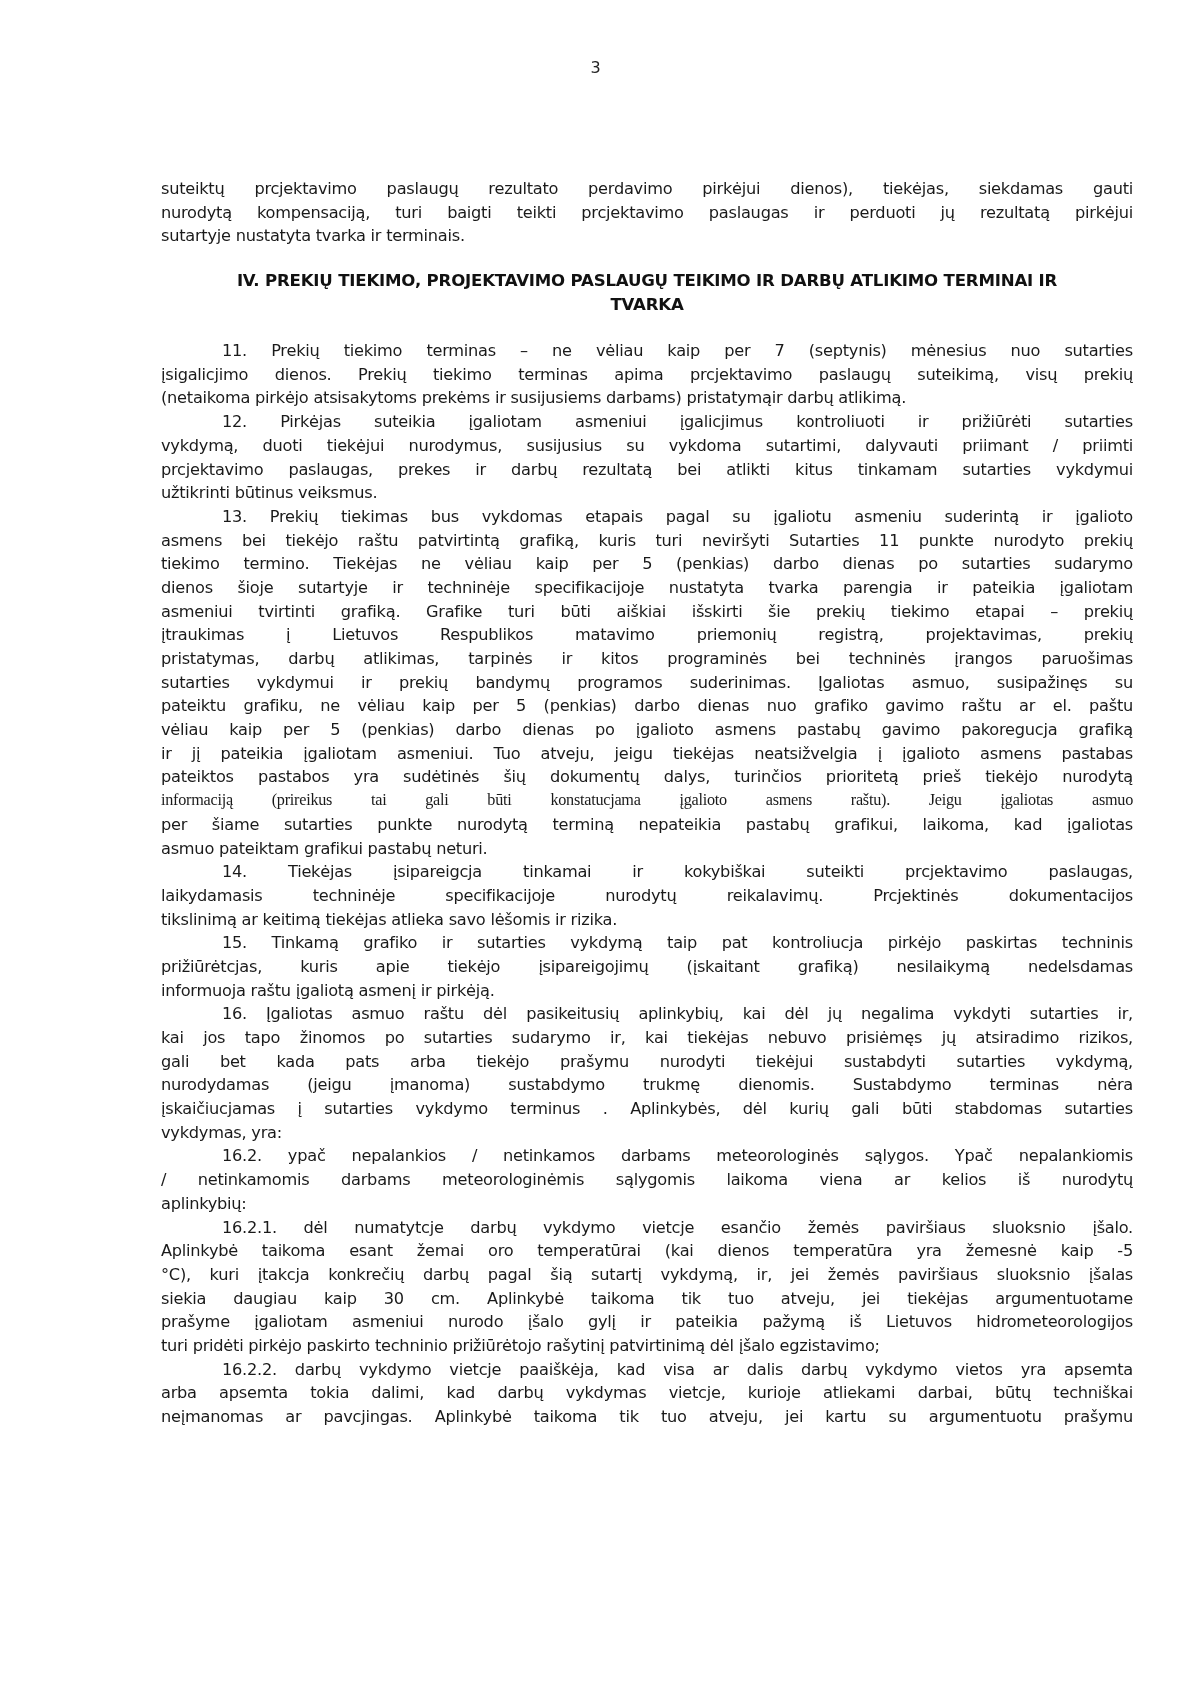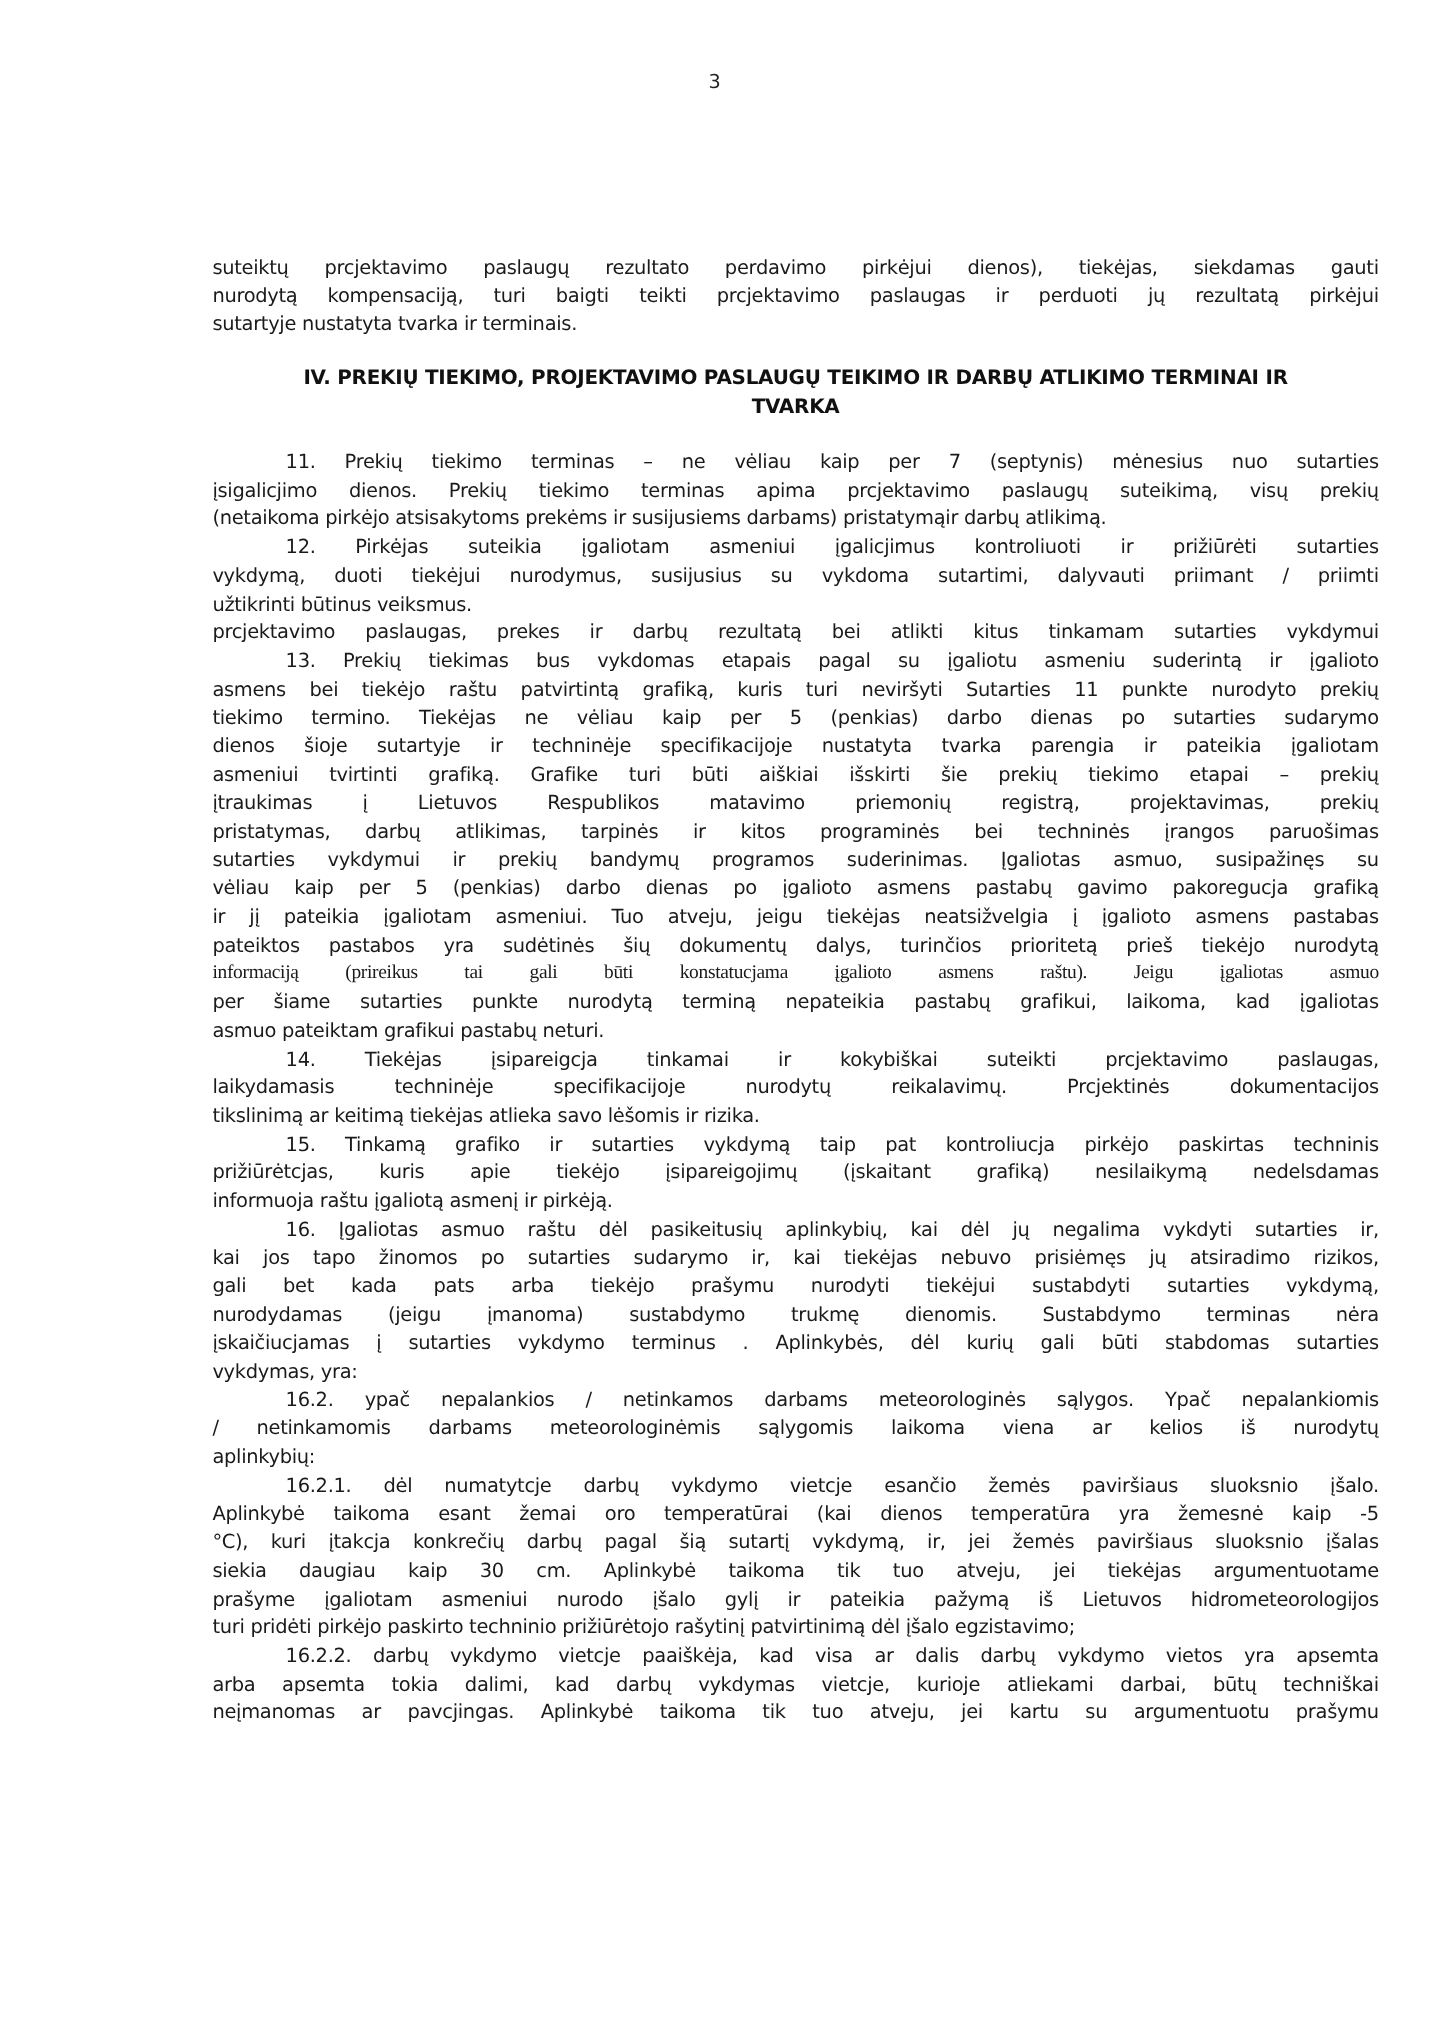--- a/index.html
+++ b/index.html
@@ -7,22 +7,22 @@
     .page {
       position: absolute; left: 0; top: 0; width: 1191px; height: 1684px;
       background: #ffffff; color: #1a1a1a;
       font-family: "DejaVu Sans", sans-serif;
     }
     .page-number {
       position: absolute; top: 58px; left: 0; width: 1191px; text-align: center;
       font-size: 16px; color: #222;
     }
     .content {
-      position: absolute; left: 177px; top: 177px; width: 972px;
-      font-size: 16.2px; line-height: 23.7px; letter-spacing: -0.25px; margin-top: 34px;
+      position: absolute; left: 161px; top: 177px; width: 972px;
+      font-size: 16.2px; line-height: 23.7px; letter-spacing: -0.25px;
     }
     .line {
       display: block; text-align: justify; text-align-last: justify;
       white-space: nowrap; overflow: visible; height: 23.7px;
     }
     .line.last { text-align-last: left; }
     .line.indent { padding-left: 61px; }
     .heading {
       font-weight: bold; text-align: center; font-size: 16.6px; line-height: 24px;
       margin-top: 21px; margin-bottom: 22px; letter-spacing: -0.2px; color: #111;
@@ -50,32 +50,33 @@
 
     <div id="paragraphs">
         <div class="para">
           <span class="line indent" style="white-space: nowrap;">11. Prekių tiekimo terminas – ne vėliau kaip per 7 (septynis) mėnesius nuo sutarties</span>
           <span class="line" style="white-space: nowrap;">įsigalicjimo dienos. Prekių tiekimo terminas apima prcjektavimo paslaugų suteikimą, visų prekių</span>
           <span class="line last" style="white-space: nowrap;">(netaikoma pirkėjo  atsisakytoms prekėms ir susijusiems darbams) pristatymąir darbų atlikimą.</span>
         </div>
         <div class="para">
           <span class="line indent" style="white-space: nowrap;">12. Pirkėjas suteikia įgaliotam asmeniui įgalicjimus kontroliuoti ir prižiūrėti sutarties</span>
           <span class="line" style="white-space: nowrap;">vykdymą, duoti tiekėjui nurodymus, susijusius su vykdoma sutartimi, dalyvauti priimant / priimti</span>
+          <span class="line" style="white-space: nowrap;">prcjektavimo paslaugas, prekes ir darbų rezultatą bei atlikti kitus tinkamam sutarties vykdymui</span>
           <span class="line last" style="white-space: nowrap;">užtikrinti būtinus veiksmus.</span>
-          <span class="line" style="white-space: nowrap;">prcjektavimo paslaugas, prekes ir darbų rezultatą bei atlikti kitus tinkamam sutarties vykdymui</span>
         </div>
         <div class="para">
           <span class="line indent" style="white-space: nowrap;">13. Prekių tiekimas bus vykdomas etapais pagal su įgaliotu asmeniu suderintą ir įgalioto</span>
           <span class="line" style="white-space: nowrap;">asmens bei tiekėjo raštu patvirtintą grafiką, kuris turi neviršyti Sutarties 11 punkte nurodyto prekių</span>
           <span class="line" style="white-space: nowrap;">tiekimo termino. Tiekėjas ne vėliau kaip per 5 (penkias) darbo dienas po sutarties sudarymo</span>
           <span class="line" style="white-space: nowrap;">dienos šioje sutartyje ir techninėje specifikacijoje nustatyta tvarka parengia ir pateikia įgaliotam</span>
           <span class="line" style="white-space: nowrap;">asmeniui tvirtinti grafiką. Grafike turi būti aiškiai išskirti šie prekių tiekimo etapai – prekių</span>
           <span class="line" style="white-space: nowrap;">įtraukimas į Lietuvos Respublikos matavimo priemonių registrą, projektavimas, prekių</span>
           <span class="line" style="white-space: nowrap;">pristatymas, darbų atlikimas, tarpinės ir kitos programinės bei techninės įrangos paruošimas</span>
           <span class="line" style="white-space: nowrap;">sutarties vykdymui ir prekių bandymų programos suderinimas. Įgaliotas asmuo, susipažinęs su</span>
+          <span class="line" style="white-space: nowrap;">pateiktu grafiku, ne vėliau kaip per 5 (penkias) darbo dienas nuo grafiko gavimo raštu ar el. paštu</span>
           <span class="line" style="white-space: nowrap;">vėliau kaip per 5 (penkias) darbo dienas po įgalioto asmens pastabų gavimo pakoregucja grafiką</span>
           <span class="line" style="white-space: nowrap;">ir jį pateikia įgaliotam asmeniui. Tuo atveju, jeigu tiekėjas neatsižvelgia į įgalioto asmens pastabas</span>
           <span class="line" style="white-space: nowrap;">pateiktos pastabos yra sudėtinės šių dokumentų dalys, turinčios prioritetą prieš tiekėjo nurodytą</span>
           <span class="line" style="white-space: nowrap; font-family: Liberation Serif, serif;">informaciją (prireikus tai gali būti konstatucjama įgalioto asmens raštu). Jeigu įgaliotas asmuo</span>
           <span class="line" style="white-space: nowrap;">per šiame sutarties punkte nurodytą terminą nepateikia pastabų grafikui, laikoma, kad įgaliotas</span>
           <span class="line last" style="white-space: nowrap;">asmuo pateiktam grafikui pastabų neturi.</span>
         </div>
         <div class="para">
           <span class="line indent" style="white-space: nowrap;">14. Tiekėjas įsipareigcja tinkamai ir kokybiškai suteikti prcjektavimo paslaugas,</span>
           <span class="line" style="white-space: nowrap;">laikydamasis techninėje specifikacijoje nurodytų reikalavimų. Prcjektinės dokumentacijos</span>

